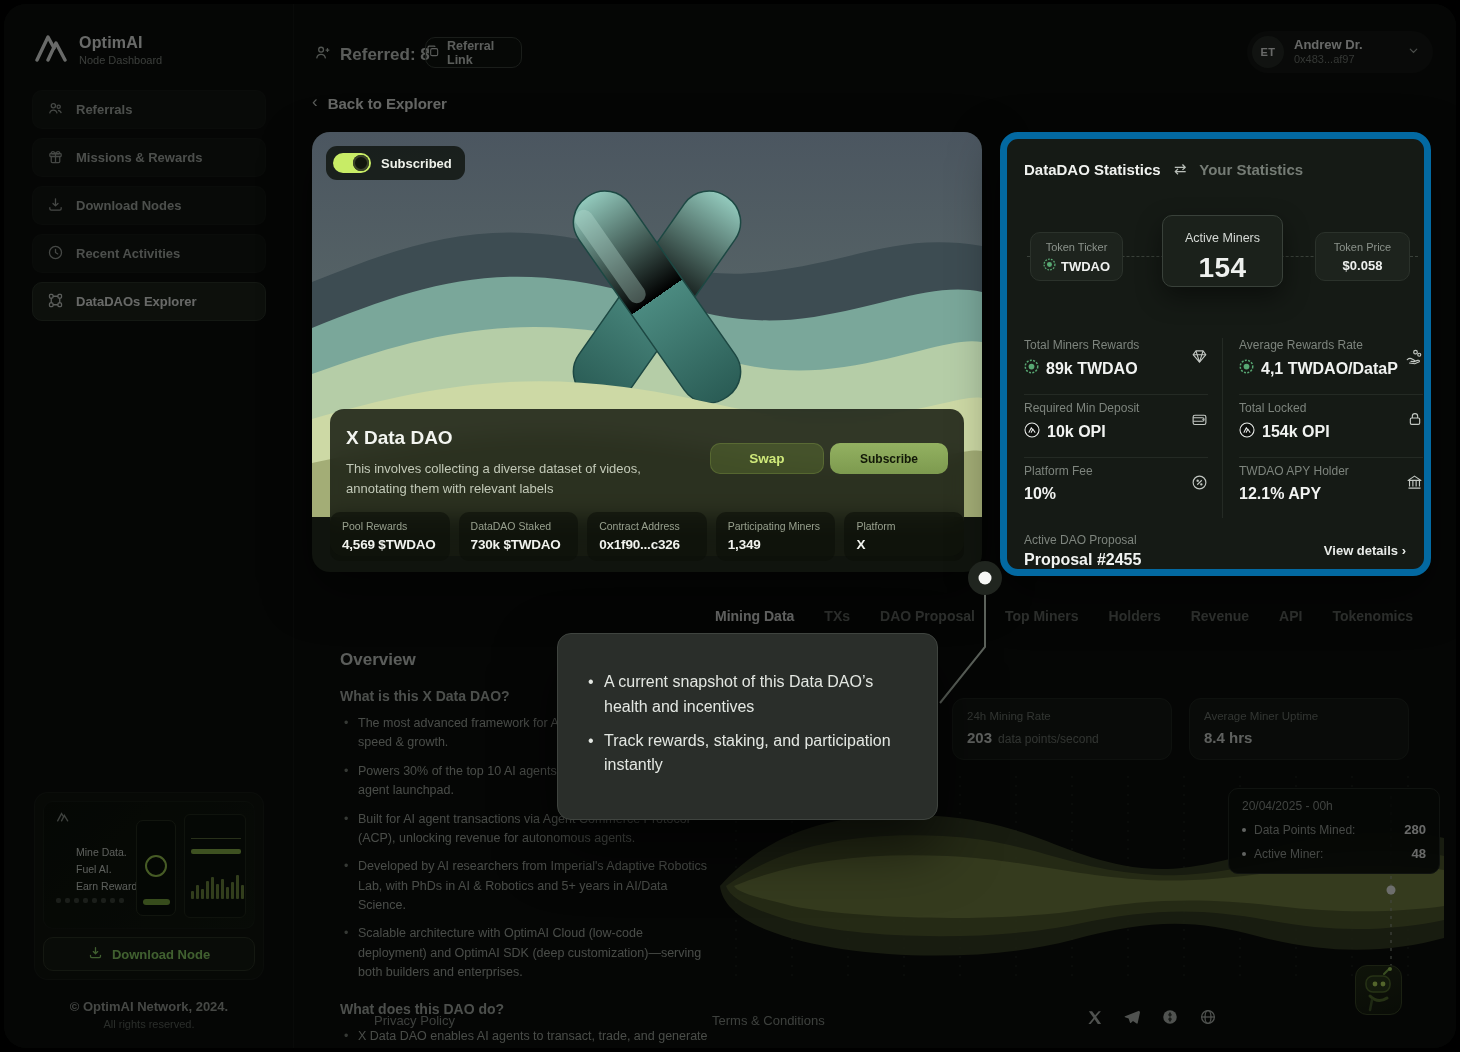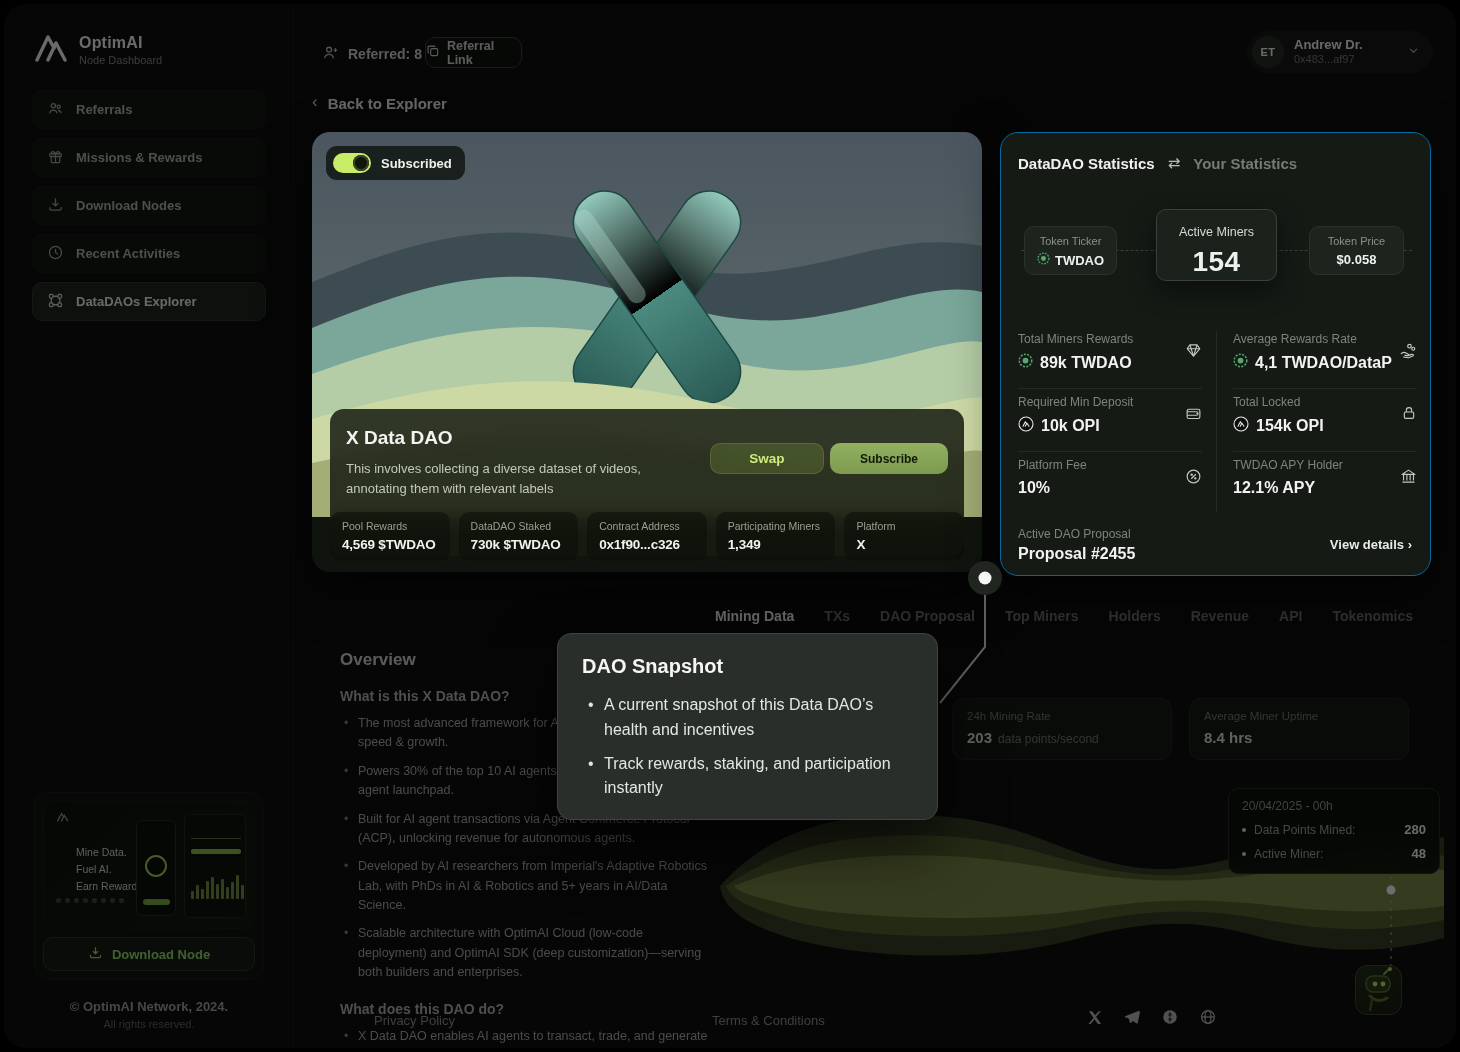--- a/index.html
+++ b/index.html
@@ -33,21 +33,21 @@
   .promo-panel .spark{position:absolute;left:6px;top:10px;width:50px;height:14px;border-bottom:1px solid #5a6b3a;}
   .promo-panel .gbar{position:absolute;left:6px;top:34px;width:50px;height:5px;border-radius:2px;background:#89b34a;}
   .promo-panel .bars{position:absolute;left:6px;bottom:18px;display:flex;gap:2px;align-items:flex-end;height:28px;}
   .promo-panel .bars i{width:3px;background:#6f8a3e;border-radius:1px;}
   .dl-btn{position:absolute;left:8px;bottom:8px;width:212px;height:34px;border-radius:10px;background:#161c12;border:1px solid #2d3526;display:flex;align-items:center;justify-content:center;gap:9px;color:#8fd66a;font-size:13px;font-weight:700;cursor:pointer;}
   .copyright{position:absolute;left:0;top:995px;width:290px;text-align:center;}
   .copyright .l1{font-size:13px;font-weight:700;color:#9b9f9a;}
   .copyright .l2{font-size:11px;color:#5e645e;margin-top:4px;}
 
   
-  .referred{position:absolute;left:318px;top:40px;display:flex;align-items:center;gap:9px;color:#c7ccc7;font-size:14px;font-weight:600;}
+  .referred{position:absolute;left:310px;top:40px;display:flex;align-items:center;gap:9px;color:#c7ccc7;font-size:17px;font-weight:600;}
   .ref-btn{position:absolute;left:421px;top:33px;width:97px;height:31px;border-radius:10px;border:1px solid #3a403a;display:flex;align-items:center;justify-content:center;gap:7px;color:#cbd0cb;font-size:12.5px;font-weight:700;cursor:pointer;background:rgba(255,255,255,0.015);}
   .userpill{position:absolute;left:1243px;top:27px;width:186px;height:42px;border-radius:22px;background:rgba(255,255,255,0.035);display:flex;align-items:center;cursor:pointer;}
   .avatar{width:32px;height:32px;margin-left:5px;border-radius:50%;background:#262c26;display:flex;align-items:center;justify-content:center;font-size:11px;font-weight:700;color:#e6e9e6;letter-spacing:.5px;}
   .user-meta{margin-left:10px;line-height:1.25;}
   .user-name{font-size:13px;font-weight:700;color:#e4e7e4;}
   .user-wallet{font-size:11px;color:#747a74;}
   .userpill .chev{margin-left:auto;margin-right:13px;color:#a7ada7;}
   .backlink{position:absolute;left:308px;top:89px;display:flex;align-items:center;gap:10px;color:#e2e5e1;font-size:15px;font-weight:700;cursor:pointer;}
   .backlink .lt{font-size:17px;font-weight:400;color:#c9cec9;transform:translateY(-1px);}
 
@@ -62,21 +62,21 @@
   .hero-title{position:absolute;left:16px;top:18px;font-size:19px;font-weight:700;color:#f3f5f0;}
   .hero-desc{position:absolute;left:16px;top:50px;width:352px;font-size:13px;line-height:1.55;color:#c2c9b8;}
   .btn-swap{position:absolute;left:380px;top:34px;width:114px;height:31px;border-radius:10px;background:rgba(120,150,55,0.30);border:1px solid rgba(175,215,95,0.18);display:flex;align-items:center;justify-content:center;font-size:13.5px;font-weight:700;color:#cfe97a;cursor:pointer;}
   .btn-subscribe{position:absolute;left:500px;top:34px;width:118px;height:31px;border-radius:10px;background:linear-gradient(180deg,#93b161,#7d9a4f);display:flex;align-items:center;justify-content:center;font-size:12px;font-weight:700;color:#121807;cursor:pointer;}
   .chips{position:absolute;left:18px;top:380px;width:634px;display:flex;gap:9px;}
   .chip{flex:1;border-radius:10px;background:rgba(11,15,8,0.6);padding:8px 12px 9px;}
   .chip .cl{font-size:10.5px;color:#98a08e;white-space:nowrap;}
   .chip .cv{font-size:13.5px;font-weight:700;color:#f1f3ee;margin-top:5px;white-space:nowrap;letter-spacing:-.2px;}
 
   
-  .panel{position:absolute;left:996px;top:128px;width:431px;height:444px;border-radius:18px;background:#151a15;border:1px solid #0369a1;box-shadow:0 18px 48px rgba(0,0,0,.5);}
+  .panel{position:absolute;left:996px;top:128px;width:431px;height:444px;border-radius:18px;background:#151a15;border:7px solid #0369a1;box-shadow:0 18px 48px rgba(0,0,0,.5);}
   .panel-h{position:absolute;left:17px;top:21px;display:flex;align-items:center;gap:13px;}
   .panel-title{font-size:15px;font-weight:700;color:#f0f2ef;}
   .panel-swap{font-family:"DejaVu Sans",sans-serif;font-size:15px;color:#b9bfb9;cursor:pointer;}
   .panel-alt{font-size:15px;font-weight:600;color:#757c75;cursor:pointer;}
   .tok-dash{position:absolute;left:20px;top:117px;width:391px;border-top:1px dashed #3a413a;}
   .tcard{position:absolute;border-radius:10px;background:#1d231d;border:1px solid #2b322b;text-align:center;}
   .tcard .tl{font-size:11px;color:#8b928b;margin-top:8px;}
   .tcard .tv{font-size:13px;font-weight:700;color:#eef0ee;margin-top:5px;display:flex;align-items:center;justify-content:center;gap:5px;}
   .tcard.big{background:#1b211b;border:1px solid #39413a;box-shadow:0 10px 26px rgba(0,0,0,.45);}
   .tcard.big .tl{font-size:12.5px;color:#d6dad6;margin-top:15px;}
@@ -594,21 +594,20 @@
     <div class="prop-link">View details ›</div>
   </div>
 
   <svg class="connector" width="1460" height="1052">
     <polyline points="981,590 981,643 936,699" fill="none" stroke="#5c625b" stroke-width="2"></polyline>
     <circle cx="981" cy="574" r="17" fill="#20251f"></circle>
     <circle cx="981" cy="574" r="6.5" fill="#f7f8f6"></circle>
   </svg>
 
   <div class="popover">
-    <div class="pop-title">DAO Snapshot</div>
     <ul class="pop-list">
       <li>A current snapshot of this Data DAO’s health and incentives</li>
       <li>Track rewards, staking, and participation instantly</li>
     </ul>
   </div>
 
 </div>
 </div>
 
 </body></html>

